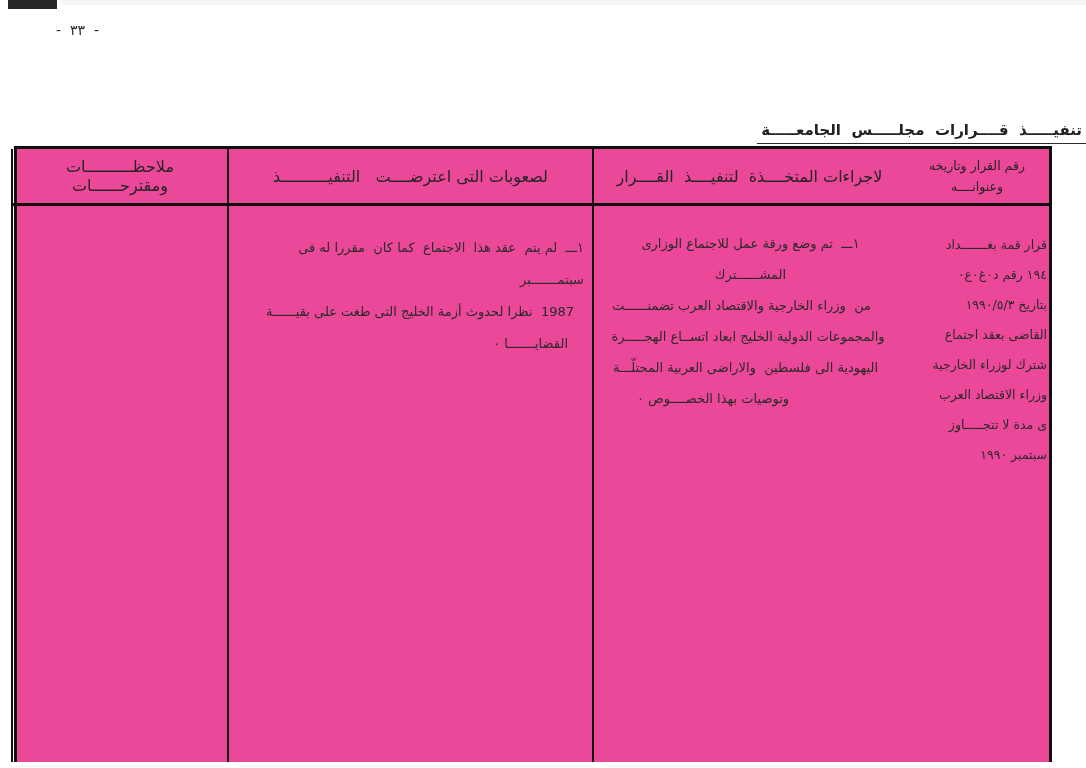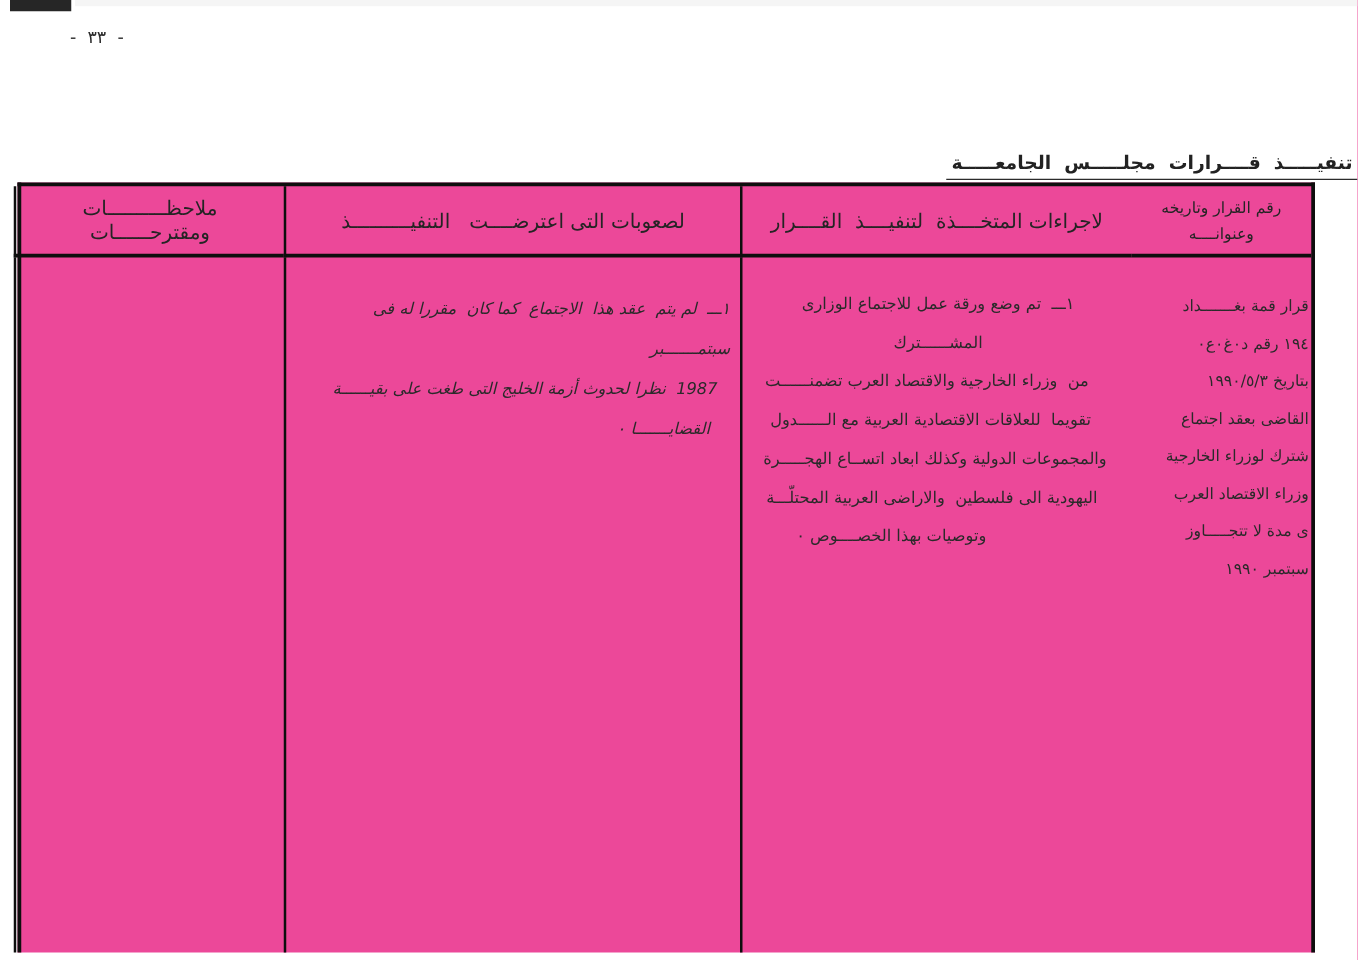--- a/index.html
+++ b/index.html
@@ -42,21 +42,21 @@
   .vline{border-left:2px solid #0e0e0e;} 
   .h{
     border-bottom:3px solid #0e0e0e;
     display:flex;flex-direction:column;justify-content:center;align-items:center;
     text-align:center;font-size:16px;color:#242424;
   }
   .h-decision{font-size:12.5px;line-height:1.7;}
   .b{text-align:right;color:#2a2a2a;}
   .b-decision{padding:24px 2px 0 6px;font-size:12.5px;line-height:30px;}
   .b-actions{padding:22px 8px 0 10px;font-size:13px;line-height:31px;text-align:center;}
-  .b-difficulties{padding:26px 8px 0 24px;font-size:13px;line-height:32px;font-style:italic;}
+  .b-difficulties{padding:26px 8px 0 24px;font-size:13px;line-height:32px;}
   .ind5{padding-right:5px;}
   .ind10{padding-right:10px;}
   .ind12{padding-right:12px;}
   .ind16{padding-right:16px;}
   .ind18{padding-right:18px;}
   .ind75{padding-right:75px;}
 </style>
 </head>
 <body>
 
@@ -86,22 +86,21 @@
     <div class="pre">القاضى بعقد اجتماع</div>
     <div class="pre">شترك لوزراء الخارجية</div>
     <div class="pre">وزراء الاقتصاد العرب</div>
     <div class="pre">ى مدة لا تتجـــــاوز</div>
     <div class="pre">سبتمبر ١٩٩٠</div>
   </div>
 
   <div class="cell b b-actions vline">
     <div class="pre">١ـــ  تم وضع ورقة عمل للاجتماع الوزارى المشــــــترك</div>
     <div class="pre ind18">من  وزراء الخارجية والاقتصاد العرب تضمنــــــت</div>
-    <div class="pre ind12">تقويما  للعلاقات الاقتصادية العربية مع الــــــدول</div>
-    <div class="pre ind5">والمجموعات الدولية وكذلك ابعاد اتســاع الهجـــــرة</div>
+    <div class="pre ind5">والمجموعات الدولية الخليج ابعاد اتســاع الهجـــــرة</div>
     <div class="pre ind10">اليهودية الى فلسطين  والاراضى العربية المحتلّـــة</div>
     <div class="pre ind75">وتوصيات بهذا الخصــــوص ٠</div>
   </div>
 
   <div class="cell b b-difficulties vline">
     <div class="pre">١ـــ  لم يتم  عقد هذا  الاجتماع  كما كان  مقررا له فى  سبتمـــــــبر</div>
     <div class="pre ind10">1987  نظرا لحدوث أزمة الخليج التى طغت على بقيــــــة</div>
     <div class="pre ind16">القضايـــــــا ٠</div>
   </div>
 

